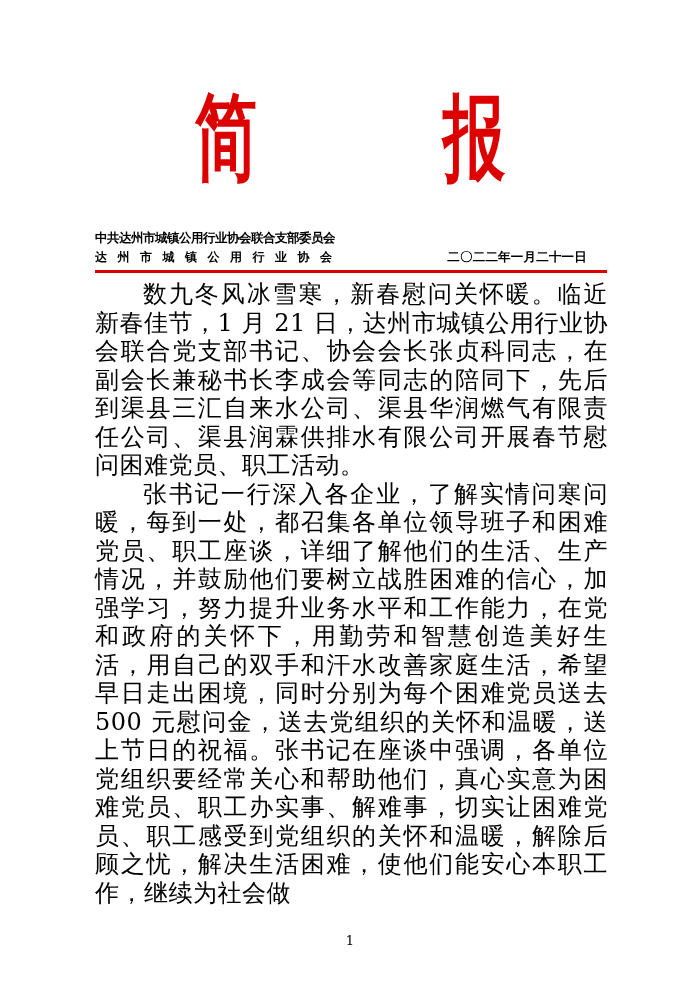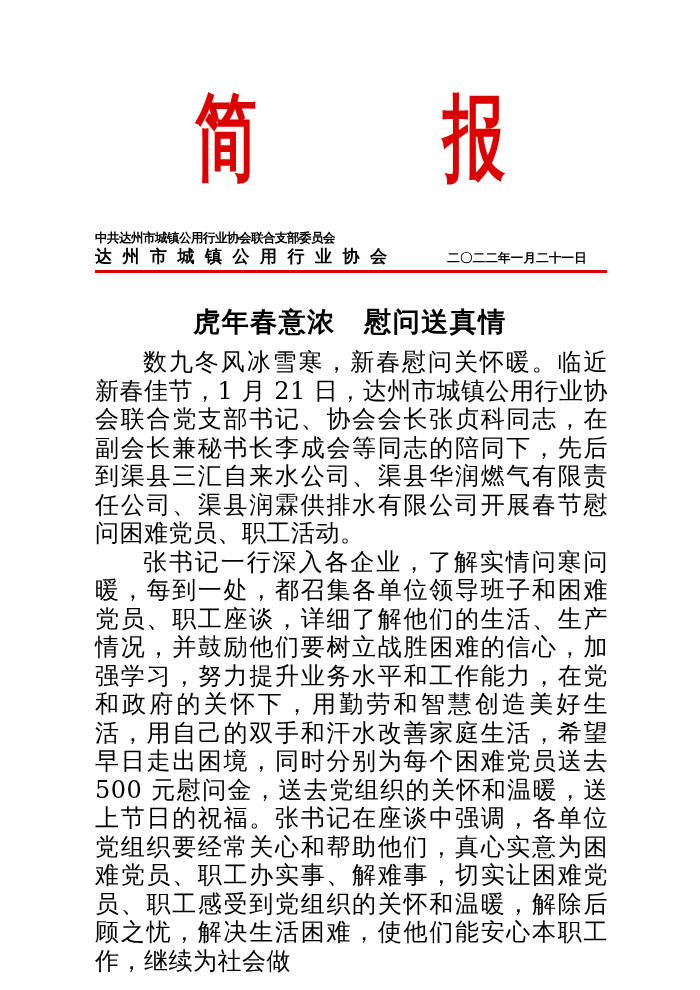--- a/index.html
+++ b/index.html
@@ -54,21 +54,21 @@
     letter-spacing: -0.5px;
     white-space: nowrap;
   }
   .org-row {
     display: flex;
     justify-content: space-between;
     align-items: baseline;
     line-height: 19px;
   }
   .org2 {
-    font-size: 17px;
+    font-size: 12px;
     letter-spacing: 10.5px;
     white-space: nowrap;
     text-align: center;
   }
   .date {
     font-size: 12.5px;
     letter-spacing: 0.2px;
     padding-right: 20px;
     white-space: nowrap;
     text-align: center;
@@ -124,21 +124,20 @@
   <div class="org-block">
     <div class="org1">中共达州市城镇公用行业协会联合支部委员会</div>
     <div class="org-row">
       <span class="org2">达州市城镇公用行业协会</span>
       <span class="date">二〇二二年一月二十一日</span>
     </div>
   </div>
 
   <div class="rule"></div>
 
-  <h1 class="article-title">虎年春意浓　慰问送真情</h1>
 
   <div class="body-text">
     <p>数九冬风冰雪寒，新春慰问关怀暖。临近新春佳节，1 月 21 日，达州市城镇公用行业协会联合党支部书记、协会会长张贞科同志，在副会长兼秘书长李成会等同志的陪同下，先后到渠县三汇自来水公司、渠县华润燃气有限责任公司、渠县润霖供排水有限公司开展春节慰问困难党员、职工活动。</p>
     <p>张书记一行深入各企业，了解实情问寒问暖，每到一处，都召集各单位领导班子和困难党员、职工座谈，详细了解他们的生活、生产情况，并鼓励他们要树立战胜困难的信心，加强学习，努力提升业务水平和工作能力，在党和政府的关怀下，用勤劳和智慧创造美好生活，用自己的双手和汗水改善家庭生活，希望早日走出困境，同时分别为每个困难党员送去 500 元慰问金，送去党组织的关怀和温暖，送上节日的祝福。张书记在座谈中强调，各单位党组织要经常关心和帮助他们，真心实意为困难党员、职工办实事、解难事，切实让困难党员、职工感受到党组织的关怀和温暖，解除后顾之忧，解决生活困难，使他们能安心本职工作，继续为社会做</p>
   </div>
 
   <div class="footer">1</div>
 
 </div>
 

